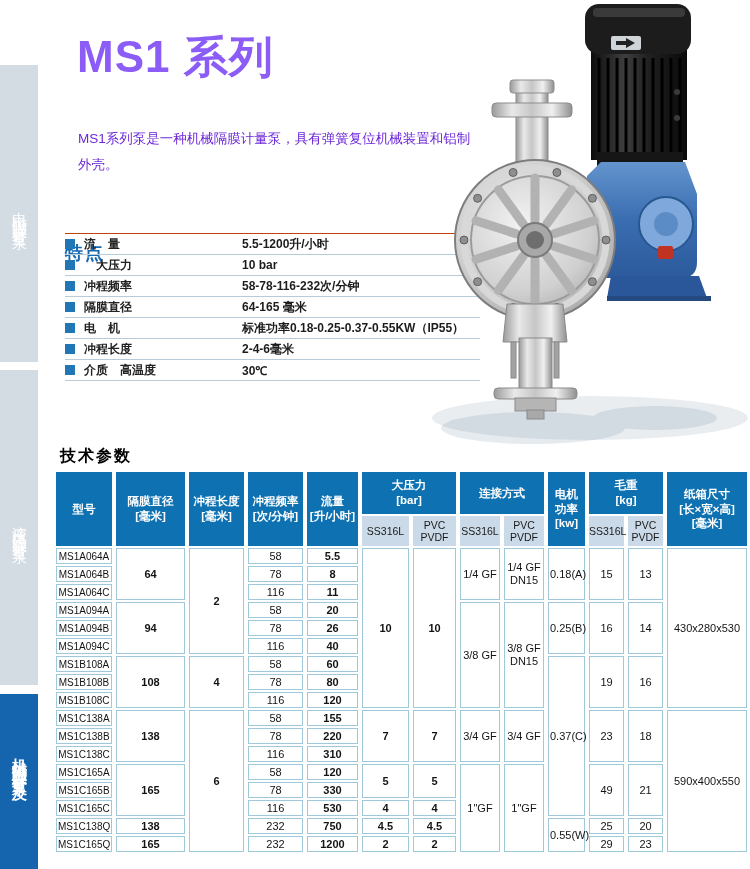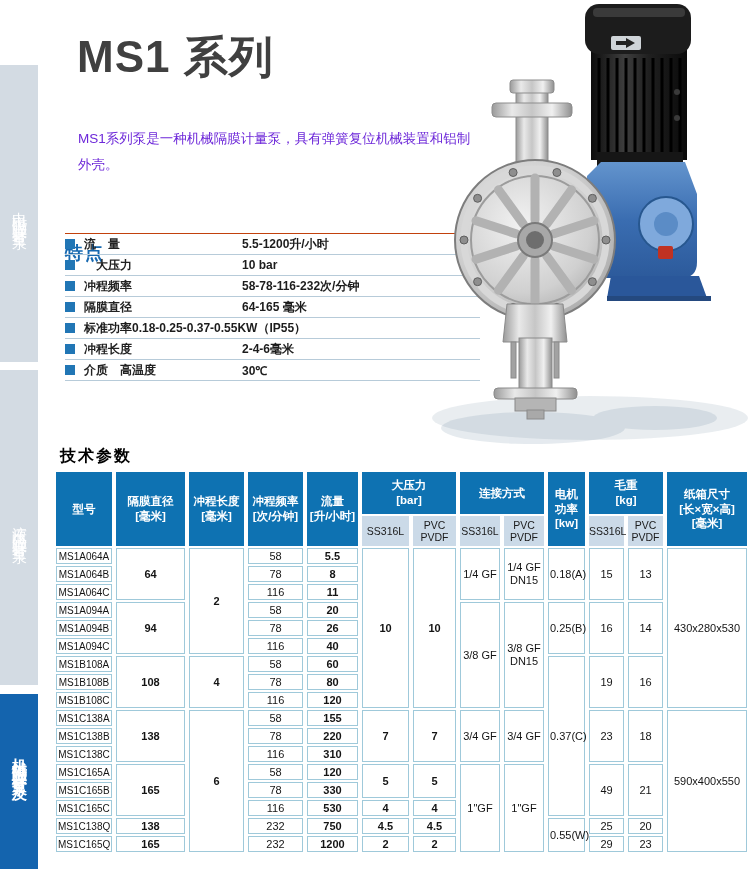--- a/index.html
+++ b/index.html
@@ -12,21 +12,21 @@
   .tab-gray{background:#d3dbe3;}
   .tab-gray .vtext{font-weight:normal;}
   .tab-blue{background:#1464ae;}
   .tab-blue .vtext{font-weight:bold;}
   .tab1{top:65px;height:297px;align-items:center;}
   .tab2{top:370px;height:315px;align-items:center;}
   .tab3{top:694px;height:175px;align-items:flex-start;padding-top:0;}
   .tab3 .vtext{margin-top:52px;}
   
   .series-title{position:absolute;left:77px;top:28px;font-size:44px;font-weight:bold;
-        color:#404040;letter-spacing:1px;}
+        color:#8b5cf6;letter-spacing:1px;}
   .series-subtitle{position:absolute;left:78px;top:90px;font-size:21px;font-weight:bold;
         color:#1f6cb4;letter-spacing:1px;}
   .series-desc{position:absolute;left:78px;top:126px;width:400px;font-size:13.5px;
         line-height:1.95;color:#6d28d9;}
   
   .features-title{position:absolute;left:65px;top:205px;font-size:18px;font-weight:bold;
         color:#1668b0;letter-spacing:2px;margin-top:36px;}
   .features{position:absolute;left:65px;top:233px;width:415px;border-top:1px solid #c2410c;}
   .feature-row{display:flex;align-items:center;height:20px;border-bottom:1px solid #b7cbd9;}
   .bullet{width:10px;height:10px;background:#2176b5;margin-right:9px;flex:none;}
@@ -86,20 +86,21 @@
       <span class="f-label">冲程频率</span>
       <span class="f-value">58-78-116-232次/分钟</span>
     </div>
     <div class="feature-row">
       <span class="bullet"></span>
       <span class="f-label">隔膜直径</span>
       <span class="f-value">64-165 毫米</span>
     </div>
     <div class="feature-row">
       <span class="bullet"></span>
+      <span class="f-label">电　机</span>
       <span class="f-value">标准功率0.18-0.25-0.37-0.55KW（IP55）</span>
     </div>
     <div class="feature-row">
       <span class="bullet"></span>
       <span class="f-label">冲程长度</span>
       <span class="f-value">2-4-6毫米</span>
     </div>
     <div class="feature-row">
       <span class="bullet"></span>
       <span class="f-label">介质　高温度</span>

